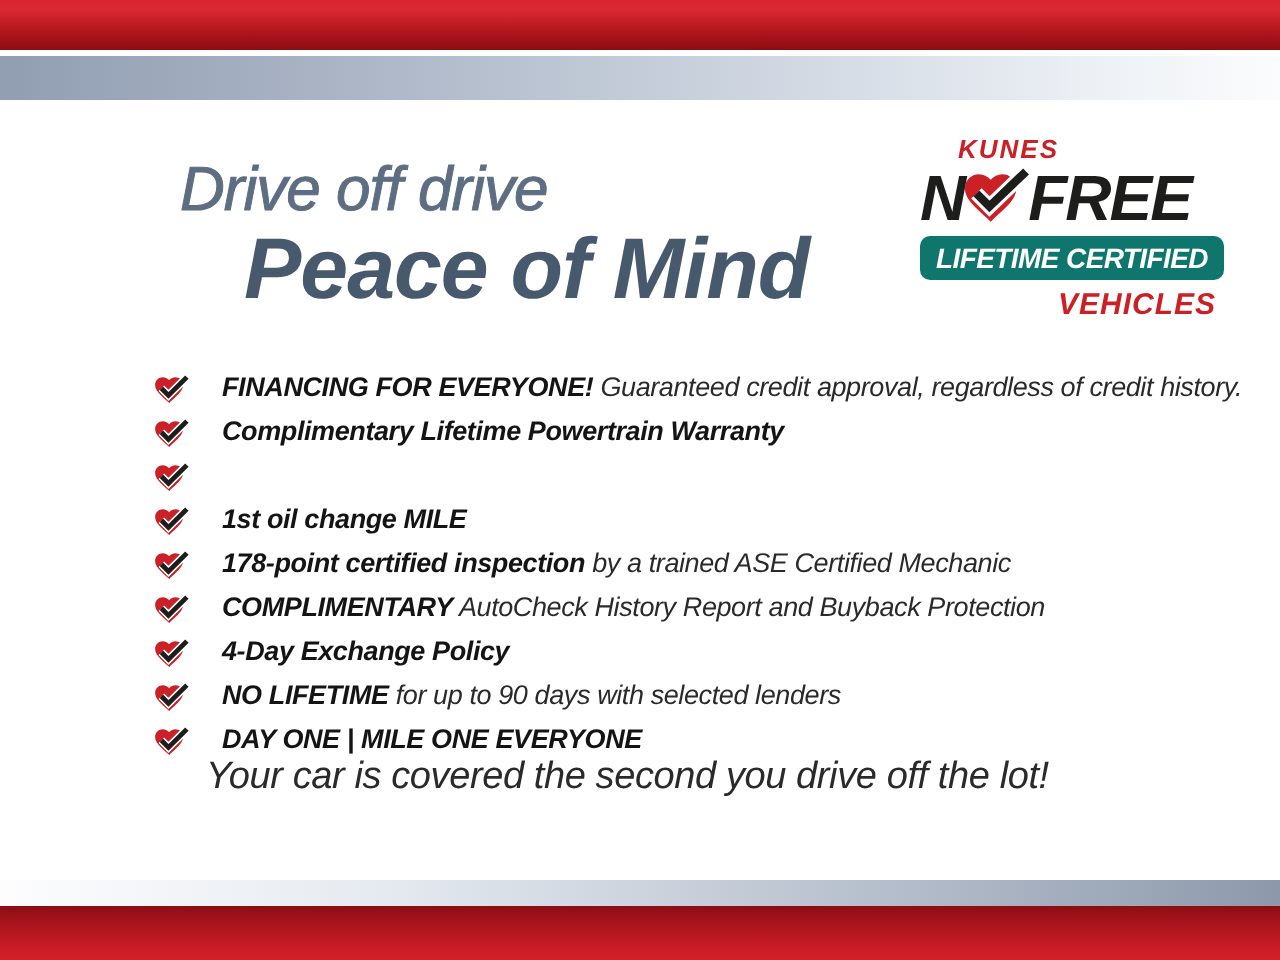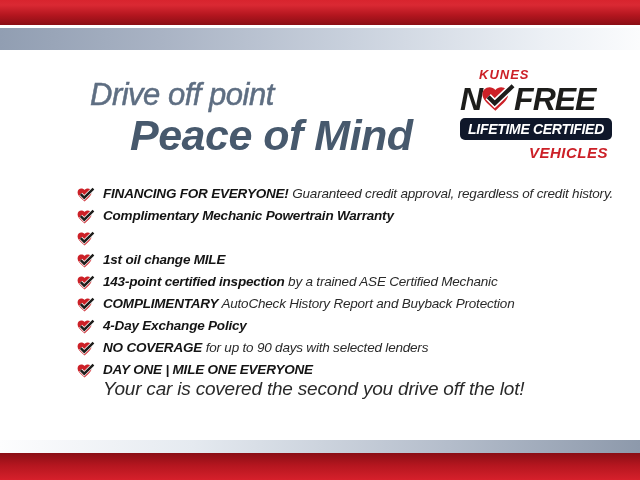--- a/index.html
+++ b/index.html
@@ -12,52 +12,52 @@
     background:linear-gradient(180deg,#d8242e 0%,#da2933 20%,#b4161f 60%,#8a0e15 100%);}
   .band-top-steel{position:absolute;top:28px;left:0;width:640px;height:22px;
     background:linear-gradient(90deg,#919eb2 0%,#a9b3c4 25%,#c9d1dd 55%,#ecf0f5 85%,#fbfcfd 100%);}
   .band-bottom-steel{position:absolute;top:440px;left:0;width:640px;height:13px;
     background:linear-gradient(90deg,#fdfdfe 0%,#e5eaf0 30%,#b4bdcb 70%,#8d99ab 100%);}
   .band-bottom-red{position:absolute;top:453px;left:0;width:640px;height:27px;
     background:linear-gradient(180deg,#8a0e15 0%,#b4161f 45%,#d6202b 100%);}
   
   .headline{position:absolute;left:90px;top:78px;font-style:italic;letter-spacing:-0.5px;}
   .hl1{font-size:31px;color:#5e6e82;-webkit-text-stroke:0.5px #5e6e82;line-height:34px;}
-  .hl2{font-size:43px;font-weight:bold;color:#47596d;margin-left:40px;line-height:44px;margin-top:1px;}
+  .hl2{font-size:43px;font-weight:bold;color:#47596d;margin-left:32px;line-height:44px;margin-top:1px;}
   
   .logo{position:absolute;top:68px;right:28px;width:152px;font-style:italic;}
   .logo-kunes{color:#cc2027;font-weight:bold;font-size:13px;letter-spacing:1px;margin-left:19px;line-height:13px;}
   .logo-main{display:flex;align-items:center;color:#1d1d1b;font-weight:bold;font-size:32px;
     letter-spacing:-1px;line-height:34px;margin-top:1px;}
   .logo-heart{width:34px;height:32px;display:inline-block;margin:0 -1px 2px -1px;}
   .logo-heart svg{width:34px;height:32px;}
-  .logo-badge{background:#0f172a;color:#ffffff;font-weight:bold;font-size:14px;letter-spacing:-0.3px;
+  .logo-badge{background:#0f766e;color:#ffffff;font-weight:bold;font-size:14px;letter-spacing:-0.3px;
     border-radius:5px;text-align:center;padding:3px 2px;margin-top:2px;white-space:nowrap;}
   .logo-vehicles{color:#cc2027;font-weight:bold;font-size:15px;letter-spacing:0.5px;
     text-align:right;margin-top:4px;margin-right:4px;}
   
   .benefits{position:absolute;left:76px;top:186px;width:560px;margin:0;padding:0;list-style:none;}
   .benefits li{display:flex;align-items:flex-start;margin-bottom:5px;
-    font-style:italic;font-size:13.5px;line-height:16px;letter-spacing:-0.2px;color:#2a2a2a;}
+    font-style:italic;font-size:13.5px;line-height:16px;letter-spacing:-0.2px;color:#2a2a2a;gap:8px;}
   .benefits .bullet{flex-shrink:0;width:20px;height:17px;margin-right:7px;margin-top:0;}
   .benefits .bullet svg{width:20px;height:17px;}
   .benefits .b{font-weight:bold;color:#141414;}
   .benefits .sub{margin-left:27px;margin-top:-3px;margin-bottom:5px;
     font-style:italic;font-size:19px;line-height:16px;letter-spacing:-0.2px;color:#2a2a2a;}
 </style>
 </head>
 <body>
 
 <div class="page">
 
   <div class="band-top-red"></div>
   <div class="band-top-steel"></div>
 
   <div class="headline">
-    <div class="hl1">Drive off point</div>
+    <div class="hl1">Drive off drive</div>
     <div class="hl2">Peace of Mind</div>
   </div>
 
   <div class="logo">
     <div class="logo-kunes">KUNES</div>
     <div class="logo-main">
       <span>N</span>
       <span class="logo-heart">
         <svg viewBox="0 0 26 24">
           <path d="M11 21.8 L9.5 20.4 C4.4 15.8 1.1 12.8 1.1 9.1 1.1 6.1 3.5 3.7 6.5 3.7 c1.7 0 3.3 0.8 4.5 2.1 1.1-1.3 2.7-2.1 4.4-2.1 3 0 5.4 2.4 5.4 5.4 0 3.7-3.3 6.7-8.4 11.3 z" fill="#cc2027"></path>
@@ -83,21 +83,21 @@
 <span><span class="b">FINANCING FOR EVERYONE!</span> Guaranteed credit approval, regardless of credit history.</span>
       </li>
       <li>
   <span class="bullet">
     <svg viewBox="0 0 26 24">
       <path d="M11 21.8 L9.5 20.4 C4.4 15.8 1.1 12.8 1.1 9.1 1.1 6.1 3.5 3.7 6.5 3.7 c1.7 0 3.3 0.8 4.5 2.1 1.1-1.3 2.7-2.1 4.4-2.1 3 0 5.4 2.4 5.4 5.4 0 3.7-3.3 6.7-8.4 11.3 z" fill="#cc2027"></path>
       <path d="M5.5 11.5 L10.5 16.5 L23.5 3.6" stroke="#ffffff" stroke-width="5.6" fill="none"></path>
       <path d="M5.5 11.5 L10.5 16.5 L23.5 3.6" stroke="#1d1d1b" stroke-width="3.4" fill="none"></path>
     </svg>
   </span>
-<span><span class="b">Complimentary Mechanic Powertrain Warranty</span></span>
+<span><span class="b">Complimentary Lifetime Powertrain Warranty</span></span>
       </li>
       <li>
   <span class="bullet">
     <svg viewBox="0 0 26 24">
       <path d="M11 21.8 L9.5 20.4 C4.4 15.8 1.1 12.8 1.1 9.1 1.1 6.1 3.5 3.7 6.5 3.7 c1.7 0 3.3 0.8 4.5 2.1 1.1-1.3 2.7-2.1 4.4-2.1 3 0 5.4 2.4 5.4 5.4 0 3.7-3.3 6.7-8.4 11.3 z" fill="#cc2027"></path>
       <path d="M5.5 11.5 L10.5 16.5 L23.5 3.6" stroke="#ffffff" stroke-width="5.6" fill="none"></path>
       <path d="M5.5 11.5 L10.5 16.5 L23.5 3.6" stroke="#1d1d1b" stroke-width="3.4" fill="none"></path>
     </svg>
   </span>
       </li>
@@ -112,21 +112,21 @@
 <span><span class="b">1st oil change MILE</span></span>
       </li>
       <li>
   <span class="bullet">
     <svg viewBox="0 0 26 24">
       <path d="M11 21.8 L9.5 20.4 C4.4 15.8 1.1 12.8 1.1 9.1 1.1 6.1 3.5 3.7 6.5 3.7 c1.7 0 3.3 0.8 4.5 2.1 1.1-1.3 2.7-2.1 4.4-2.1 3 0 5.4 2.4 5.4 5.4 0 3.7-3.3 6.7-8.4 11.3 z" fill="#cc2027"></path>
       <path d="M5.5 11.5 L10.5 16.5 L23.5 3.6" stroke="#ffffff" stroke-width="5.6" fill="none"></path>
       <path d="M5.5 11.5 L10.5 16.5 L23.5 3.6" stroke="#1d1d1b" stroke-width="3.4" fill="none"></path>
     </svg>
   </span>
-<span><span class="b">143-point certified inspection</span> by a trained ASE Certified Mechanic</span>
+<span><span class="b">178-point certified inspection</span> by a trained ASE Certified Mechanic</span>
       </li>
       <li>
   <span class="bullet">
     <svg viewBox="0 0 26 24">
       <path d="M11 21.8 L9.5 20.4 C4.4 15.8 1.1 12.8 1.1 9.1 1.1 6.1 3.5 3.7 6.5 3.7 c1.7 0 3.3 0.8 4.5 2.1 1.1-1.3 2.7-2.1 4.4-2.1 3 0 5.4 2.4 5.4 5.4 0 3.7-3.3 6.7-8.4 11.3 z" fill="#cc2027"></path>
       <path d="M5.5 11.5 L10.5 16.5 L23.5 3.6" stroke="#ffffff" stroke-width="5.6" fill="none"></path>
       <path d="M5.5 11.5 L10.5 16.5 L23.5 3.6" stroke="#1d1d1b" stroke-width="3.4" fill="none"></path>
     </svg>
   </span>
 <span><span class="b">COMPLIMENTARY</span> AutoCheck History Report and Buyback Protection</span>
@@ -142,21 +142,21 @@
 <span><span class="b">4-Day Exchange Policy</span></span>
       </li>
       <li>
   <span class="bullet">
     <svg viewBox="0 0 26 24">
       <path d="M11 21.8 L9.5 20.4 C4.4 15.8 1.1 12.8 1.1 9.1 1.1 6.1 3.5 3.7 6.5 3.7 c1.7 0 3.3 0.8 4.5 2.1 1.1-1.3 2.7-2.1 4.4-2.1 3 0 5.4 2.4 5.4 5.4 0 3.7-3.3 6.7-8.4 11.3 z" fill="#cc2027"></path>
       <path d="M5.5 11.5 L10.5 16.5 L23.5 3.6" stroke="#ffffff" stroke-width="5.6" fill="none"></path>
       <path d="M5.5 11.5 L10.5 16.5 L23.5 3.6" stroke="#1d1d1b" stroke-width="3.4" fill="none"></path>
     </svg>
   </span>
-<span><span class="b">NO COVERAGE</span> for up to 90 days with selected lenders</span>
+<span><span class="b">NO LIFETIME</span> for up to 90 days with selected lenders</span>
       </li>
       <li>
   <span class="bullet">
     <svg viewBox="0 0 26 24">
       <path d="M11 21.8 L9.5 20.4 C4.4 15.8 1.1 12.8 1.1 9.1 1.1 6.1 3.5 3.7 6.5 3.7 c1.7 0 3.3 0.8 4.5 2.1 1.1-1.3 2.7-2.1 4.4-2.1 3 0 5.4 2.4 5.4 5.4 0 3.7-3.3 6.7-8.4 11.3 z" fill="#cc2027"></path>
       <path d="M5.5 11.5 L10.5 16.5 L23.5 3.6" stroke="#ffffff" stroke-width="5.6" fill="none"></path>
       <path d="M5.5 11.5 L10.5 16.5 L23.5 3.6" stroke="#1d1d1b" stroke-width="3.4" fill="none"></path>
     </svg>
   </span>
 <span><span class="b">DAY ONE | MILE ONE EVERYONE</span></span>

